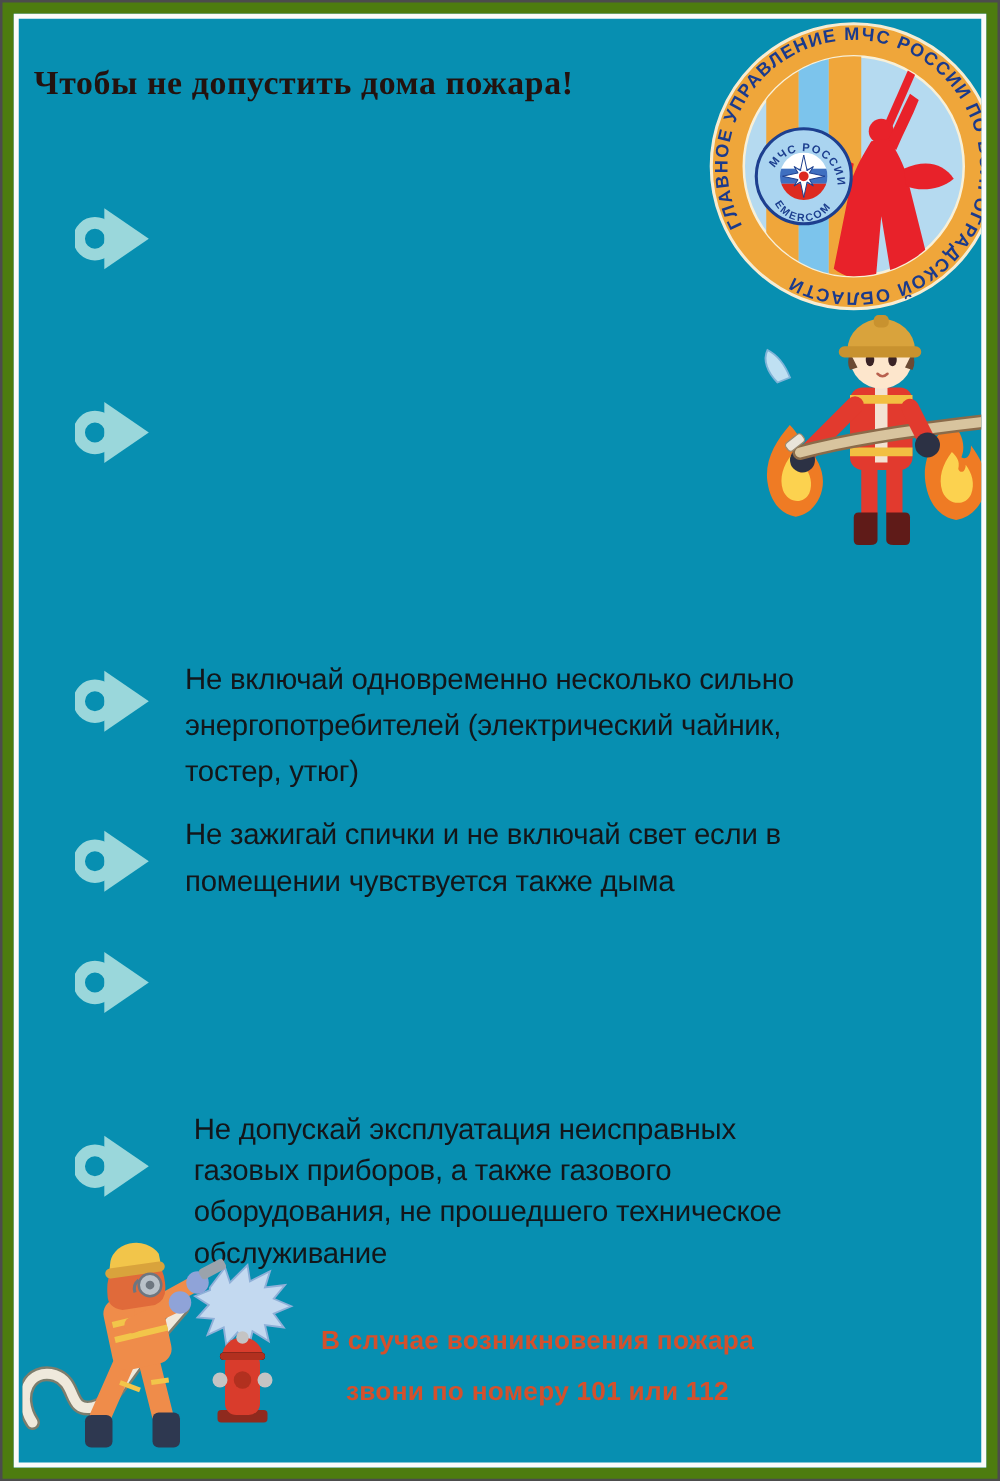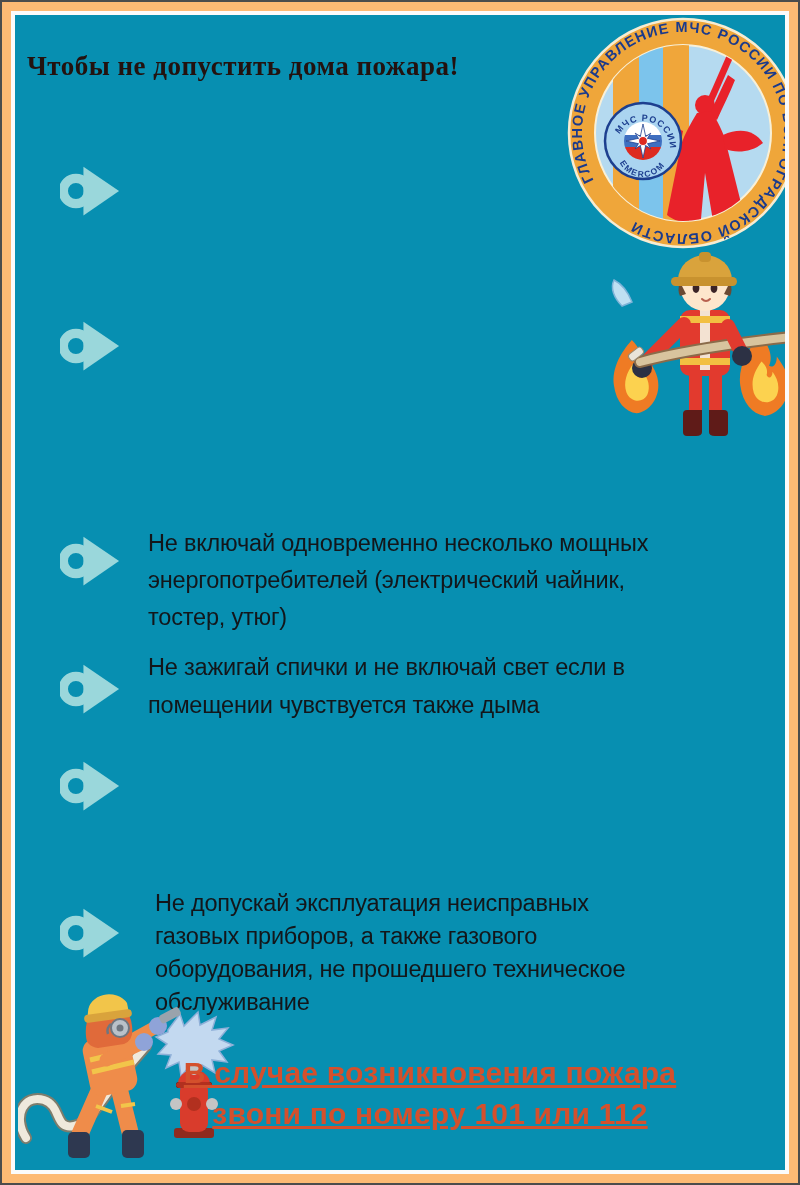--- a/index.html
+++ b/index.html
@@ -1,39 +1,39 @@
 <!DOCTYPE html>
 <html><head>
 <meta charset="utf-8">
 <style>
   html,body{margin:0;padding:0;}
   .stage{
     position:relative;width:800px;height:1185px;
-    background:#fdba74;box-sizing:border-box;border:2px solid #4c4c4c;
+    background:#4d7c0f;box-sizing:border-box;border:2px solid #4c4c4c;
     font-family:"Liberation Sans","DejaVu Sans",sans-serif;
     overflow:hidden;
   }
   .poster{
     position:absolute;left:9px;top:9px;width:770px;height:1155px;
     background:#078fb1;border:4px solid #fbfbfb;overflow:hidden;
   }
   .title{
     position:absolute;left:12px;top:36px;width:560px;
     font-family:"Liberation Serif","DejaVu Serif",serif;
     font-weight:bold;font-size:27px;letter-spacing:.5px;color:#23120f;
   }
   .item-text{
     position:absolute;left:133px;color:#13161a;
     font-size:23.5px;white-space:pre-line;letter-spacing:-0.2px;
   }
   .bullet{position:absolute;left:45px;width:60px;height:56px;}
   .footer-text{
     position:absolute;left:120px;top:1037px;width:590px;
-    text-align:center;font-weight:bold;font-size:30px;line-height:41px;
-    color:#d4502c;white-space:pre-line;letter-spacing:.2px;text-decoration:underline;
+    text-align:center;font-weight:bold;font-size:21px;line-height:41px;
+    color:#d4502c;white-space:pre-line;letter-spacing:.2px;
   }
   .logo{position:absolute;left:545px;top:-6px;width:246px;height:248px;}
   .ff-right{position:absolute;left:593px;top:233px;width:196px;height:200px;}
   .ff-bottom{position:absolute;left:3px;top:973px;width:350px;height:178px;}
   svg text{font-family:"Liberation Sans","DejaVu Sans",sans-serif;}
 </style>
 </head>
 <body>
 
 <div class="stage">
@@ -113,21 +113,21 @@
     </svg>
     <svg class="bullet" style="top:743px" viewBox="0 0 64 56">
       <circle cx="17" cy="28" r="13.5" fill="none" stroke="#9ad7db" stroke-width="10"></circle>
       <polygon points="25,2 63,28 25,54" fill="#9ad7db"></polygon>
     </svg>
     <svg class="bullet" style="top:890px" viewBox="0 0 64 56">
       <circle cx="17" cy="28" r="13.5" fill="none" stroke="#9ad7db" stroke-width="10"></circle>
       <polygon points="25,2 63,28 25,54" fill="#9ad7db"></polygon>
     </svg>
 
-    <div class="item-text" style="top:510px;line-height:37px">Не включай одновременно несколько мощных
+    <div class="item-text" style="top:510px;line-height:37px">Не включай одновременно несколько сильно
 энергопотребителей (электрический чайник,
 тостер, утюг)</div>
     <div class="item-text" style="top:633px;line-height:38px">Не зажигай спички и не включай свет если в
 помещении чувствуется также дыма</div>
     <div class="item-text" style="top:872px;left:140px;line-height:33px">Не допускай эксплуатация неисправных
 газовых приборов, а также газового
 оборудования, не прошедшего техническое
 обслуживание</div>
 
     <svg class="ff-right" viewBox="0 0 196 200">

